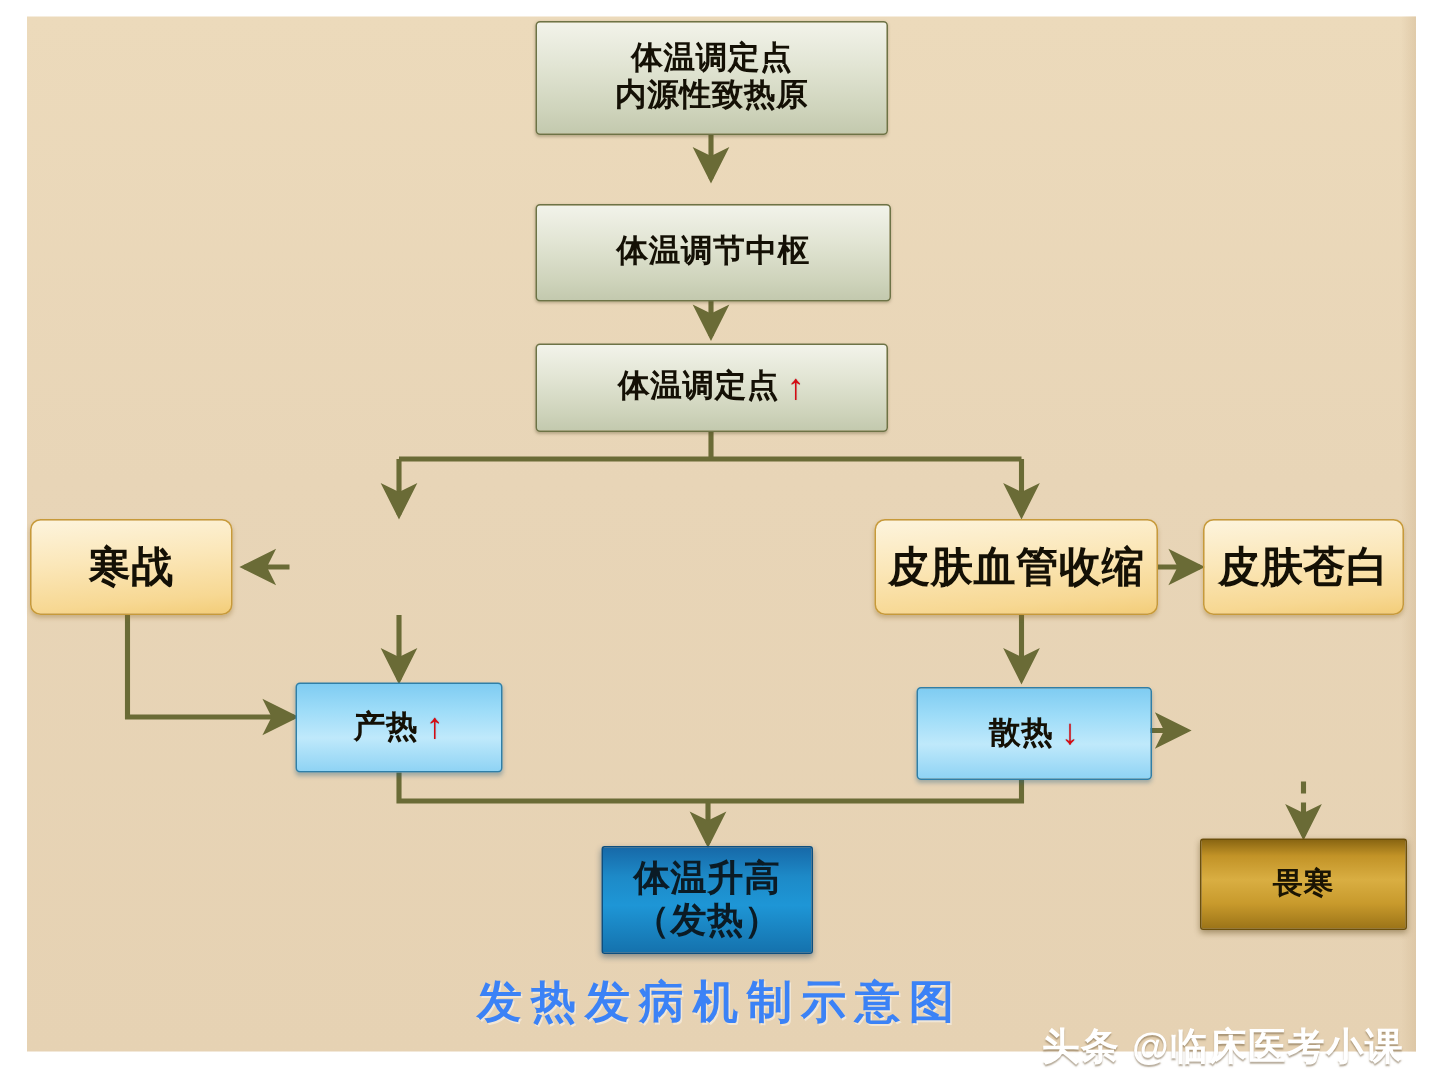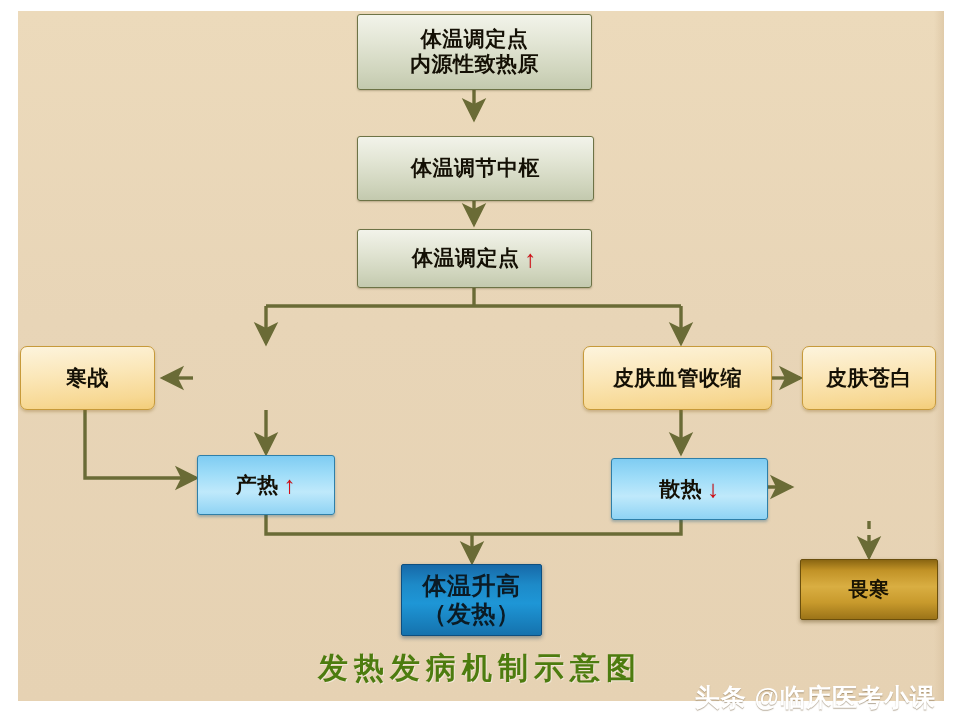--- a/index.html
+++ b/index.html
@@ -59,21 +59,21 @@
     box-shadow: 0 1px 2px rgba(90,80,45,0.35);
     font-size: 21px;
   }
 
   
   .node.amber {
     background: linear-gradient(175deg, #fdf4dd 0%, #fbe7b9 42%, #f7d893 82%, #f3cd79 100%);
     border: 1px solid #c79a3a;
     border-radius: 7px;
     box-shadow: 0 2px 3px rgba(140,105,40,0.35);
-    font-size: 21px;
+    font-size: 28px;
   }
 
   
   .node.skyblue {
     background: linear-gradient(180deg, #7fccf2 0%, #9ddcf8 30%, #bfe9fb 62%, #8fd3f4 100%);
     border: 1px solid #2f7fa8;
     border-radius: 3px;
     box-shadow: 0 2px 3px rgba(30,90,130,0.35);
     font-size: 21px;
   }
@@ -126,21 +126,21 @@
   #title {
     position: absolute;
     left: 0;
     top: 648px;
     width: 960px;
     text-align: center;
     font-family: "DejaVu Serif", "Liberation Serif", serif;
     font-size: 30px;
     font-weight: bold;
     letter-spacing: 6px;
-    color: #4d7c0f;
+    color: #3b82f6;
     text-shadow: 1px 1px 0 rgba(255,255,255,0.45);
     z-index: 6;
   }
 
   #watermark {
     position: absolute;
     right: 24px;
     bottom: 6px;
     font-size: 25px;
     font-weight: bold;

